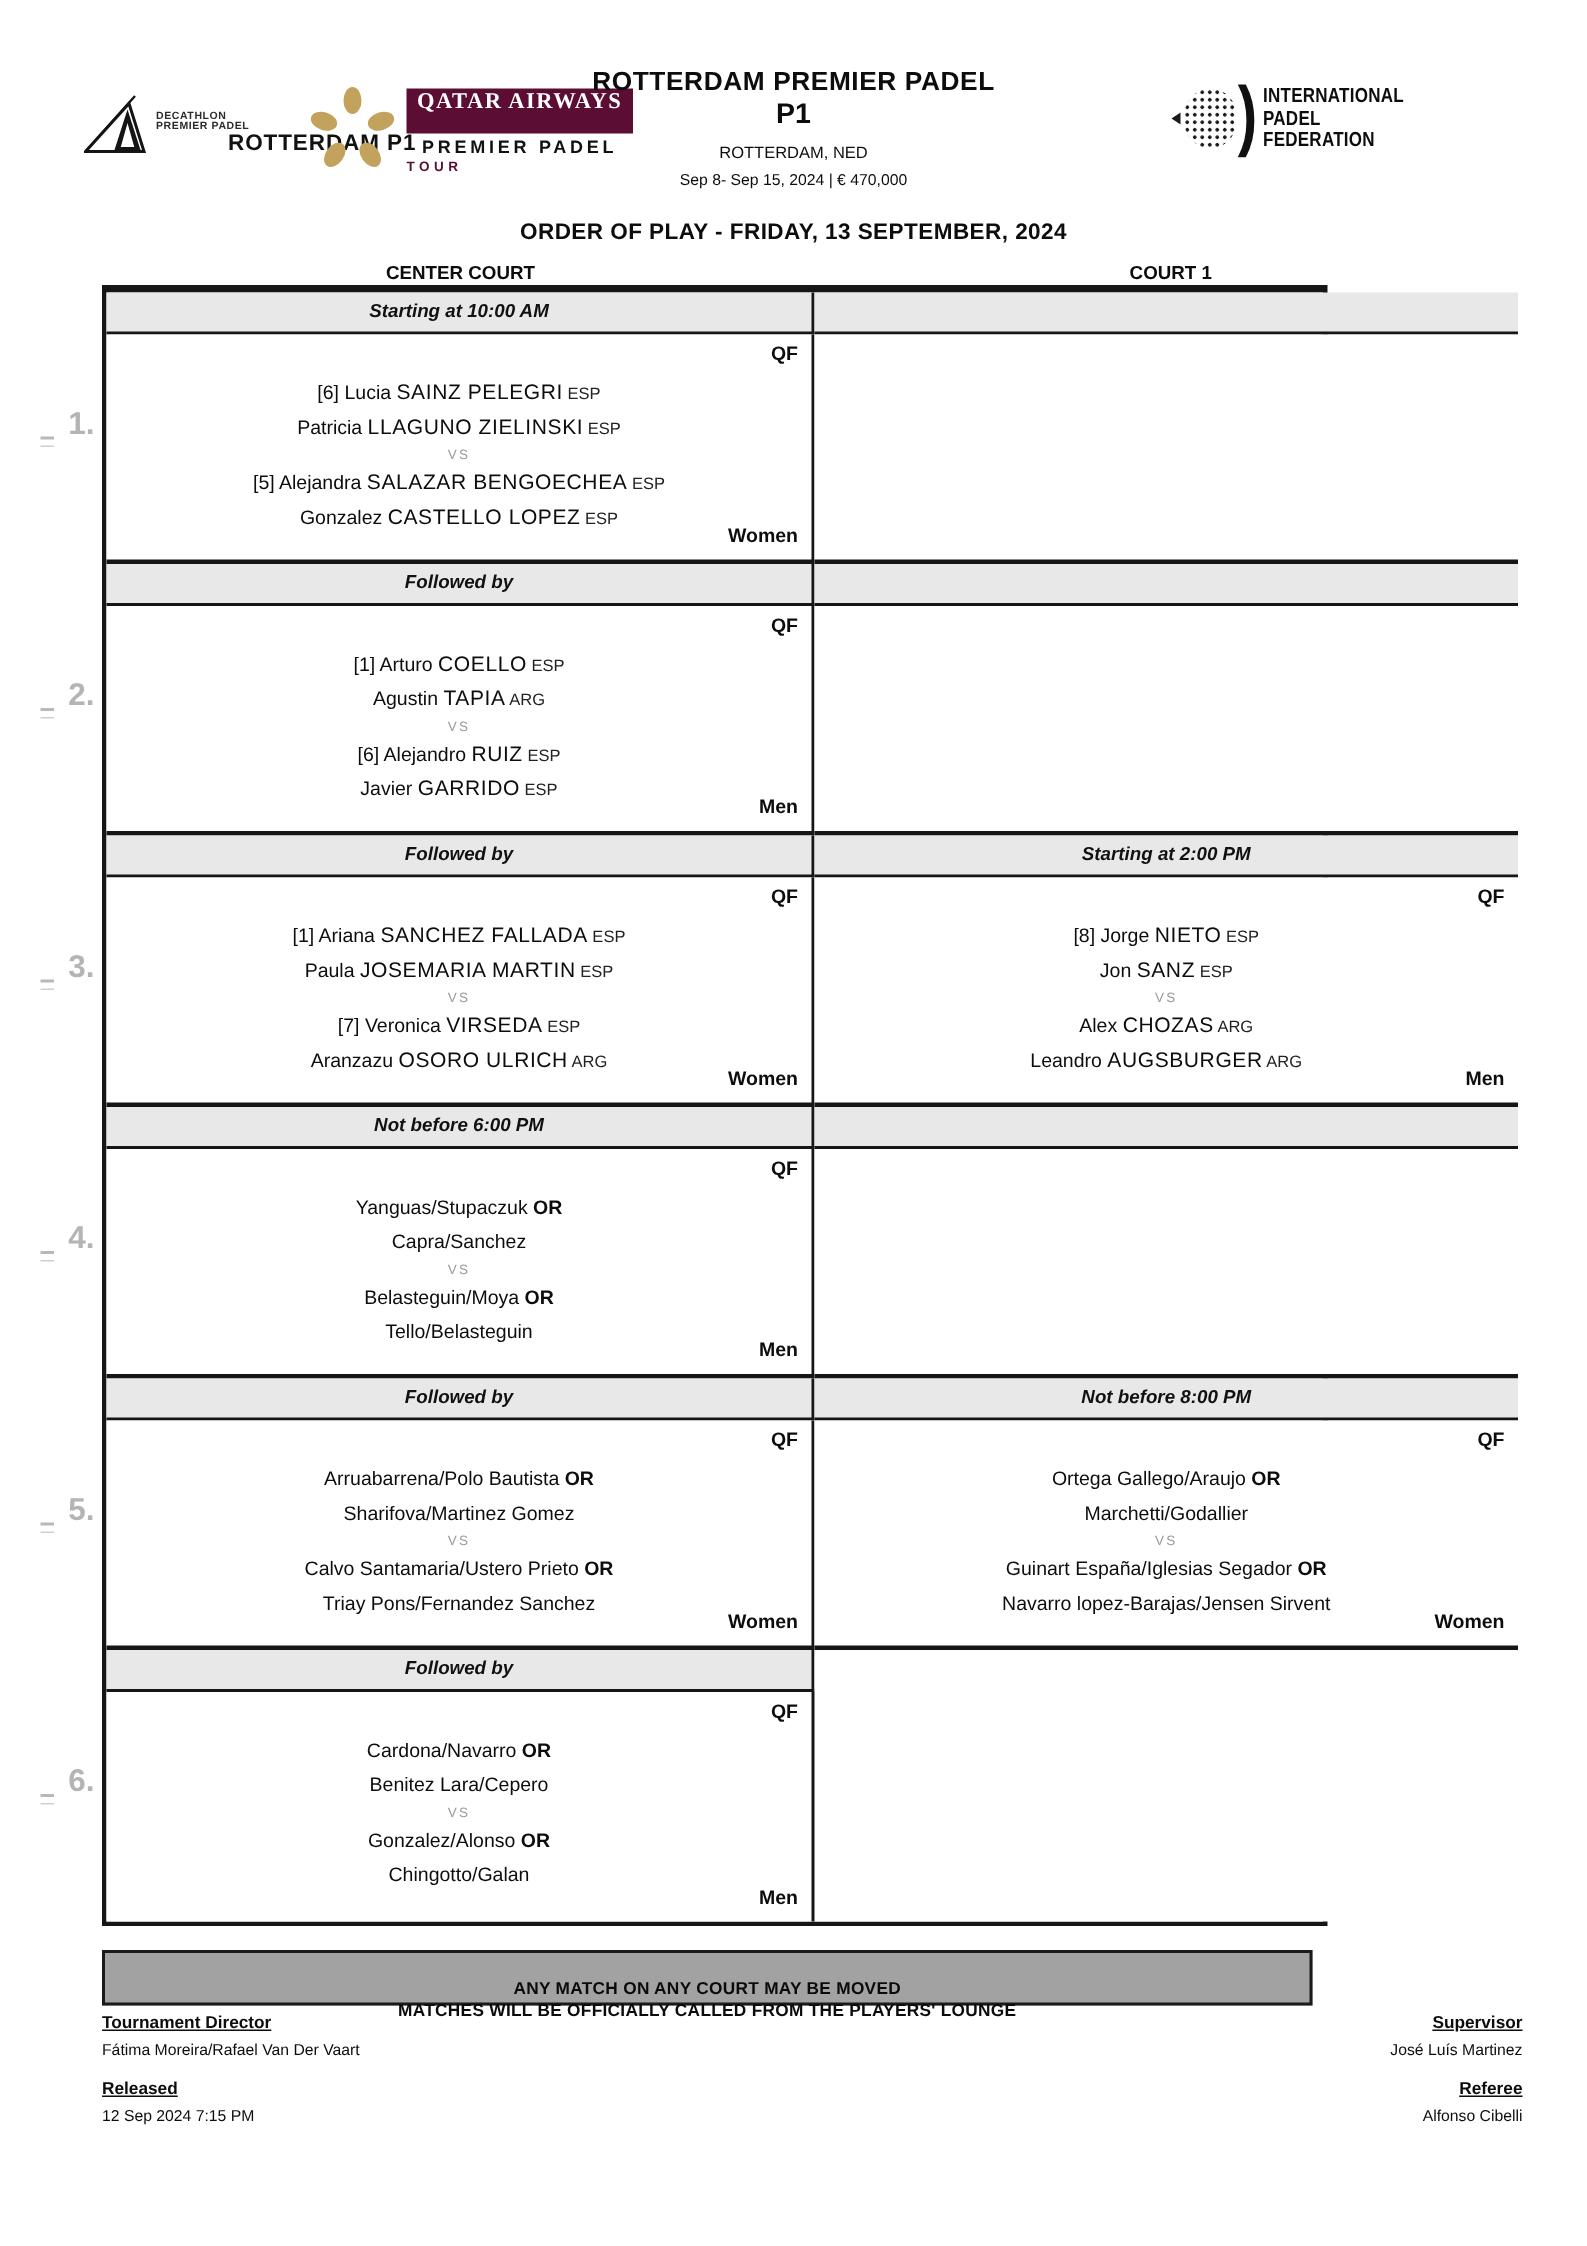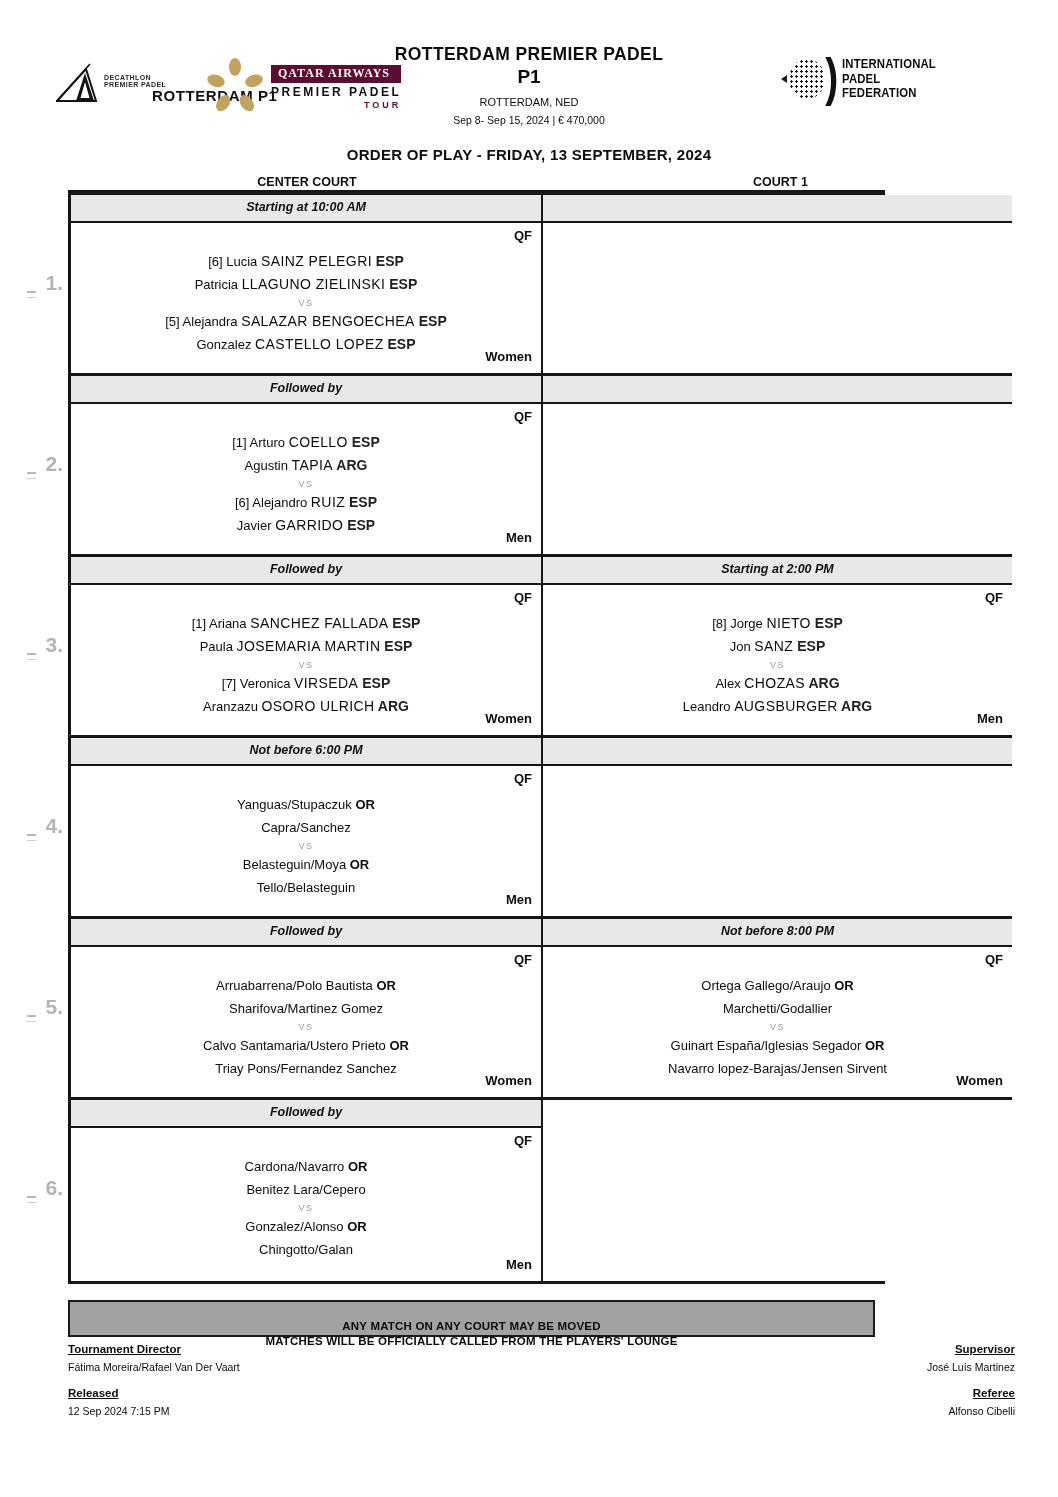--- a/index.html
+++ b/index.html
@@ -9,23 +9,23 @@
   
   .logo-rot{position:absolute;left:56px;top:60px;display:flex;align-items:flex-end;}
   .logo-rot svg{display:block;}
   .rot-text{margin-left:6px;line-height:1.05;}
   .rot-small{font-size:7px;font-weight:bold;color:#2b2b2b;letter-spacing:.4px;}
   .rot-big{font-size:15px;font-weight:bold;letter-spacing:.6px;color:#111;margin-left:48px;}
 
   .logo-qatar{position:absolute;left:204px;top:56px;display:flex;align-items:center;}
   .qatar-text{margin-left:5px;}
   .qa-box{background:#5c0d33;color:#fff;font-family:"Liberation Serif",serif;
-          font-size:12px;font-weight:bold;letter-spacing:1px;padding:1px 7px 2px;text-align:left;}
+          font-size:15px;font-weight:bold;letter-spacing:1px;padding:1px 7px 12px;text-align:center;}
   .qa-pp{font-size:12px;font-weight:bold;letter-spacing:2.5px;color:#111;margin-top:2px;text-align:center;}
-  .qa-tour{font-size:9px;font-weight:bold;letter-spacing:3px;color:#5c0d33;margin-top:1px;text-align:right;}
+  .qa-tour{font-size:9px;font-weight:bold;letter-spacing:3px;color:#5c0d33;margin-top:1px;text-align:left;}
 
   .title-block{position:absolute;left:358px;top:44px;width:342px;text-align:center;}
   .t-main{font-size:17.5px;font-weight:bold;letter-spacing:.4px;}
   .t-p1{font-size:19px;font-weight:bold;margin-top:1px;}
   .t-loc{font-size:11px;margin-top:8px;}
   .t-dates{font-size:10.5px;margin-top:6px;}
 
   .logo-ipf{position:absolute;left:783px;top:54px;display:flex;align-items:center;}
   .ipf-ball{position:relative;width:46px;height:50px;}
   .ipf-dots{position:absolute;left:6px;top:5px;width:36px;height:40px;border-radius:50%;
@@ -56,21 +56,21 @@
   .merged{background:#fff;border-bottom:3px solid #161616;}
   .trow.last .bodyc,.trow.last .merged{border-bottom:none;}
   .band-text{display:block;text-align:center;line-height:25px;font-weight:bold;font-style:italic;
              font-size:12.5px;color:#111;}
   .round{position:absolute;top:5px;right:9px;font-weight:bold;font-size:13px;}
   .gender{position:absolute;bottom:9px;right:9px;font-weight:bold;font-size:13px;}
   .lines{padding-top:27px;text-align:center;}
   .pline{height:23px;line-height:23px;font-size:13px;white-space:nowrap;}
   .seg-b{font-weight:normal;font-size:14px;letter-spacing:.4px;}
   .seg-b2{font-weight:bold;font-size:13px;}
-  .seg-c{font-size:14px;color:#222;font-weight:bold;}
+  .seg-c{font-size:11px;color:#222;}
   .vs{height:14px;line-height:14px;font-size:9px;color:#9a9a9a;letter-spacing:1.5px;}
   .rownum{position:absolute;left:-48px;top:76px;width:40px;text-align:right;
           color:#b4b4b4;font-weight:bold;font-size:21px;}
   .edgemark{position:absolute;left:-44px;top:96px;width:9px;height:4px;
             border-top:2px solid #b9b9b9;border-bottom:1px solid #cfcfcf;}
 
   
   .notice{position:absolute;left:68px;top:1300px;width:807px;box-sizing:border-box;height:37px;
           background:#a2a2a2;border:2px solid #1a1a1a;text-align:center;padding-top:17px;}
   .notice div{font-size:11.5px;font-weight:bold;line-height:15px;color:#0b0b0b;letter-spacing:.2px;}

